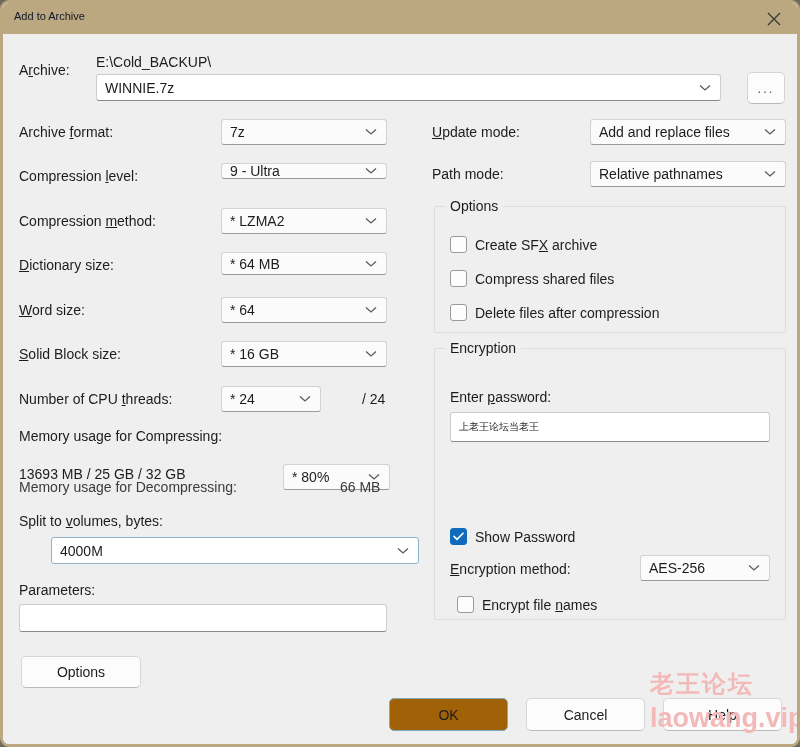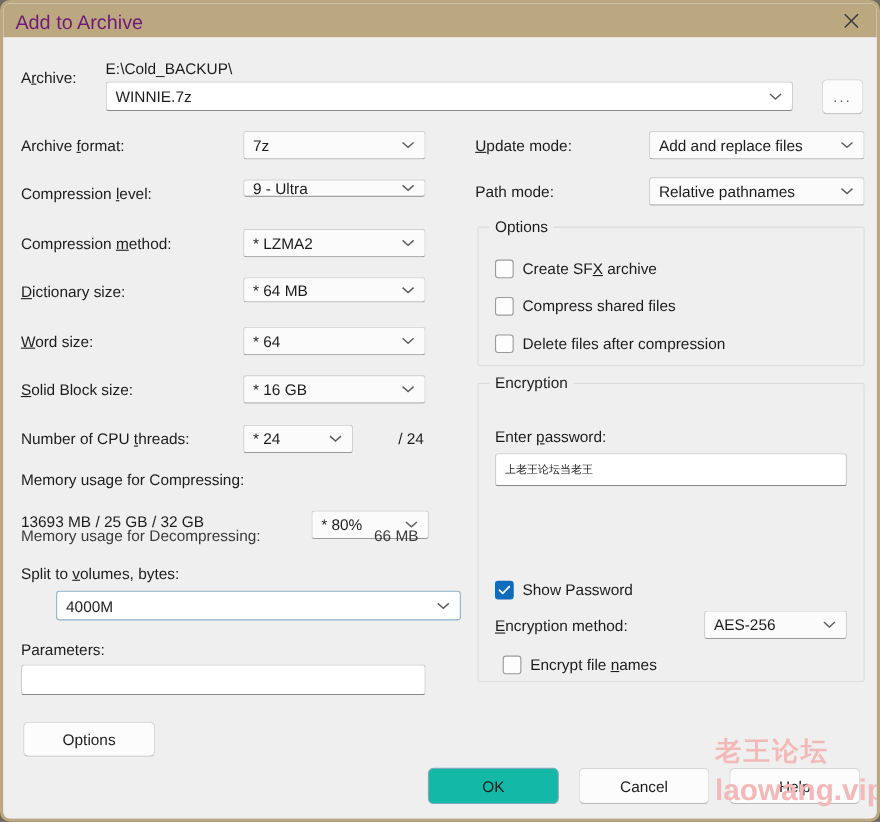--- a/index.html
+++ b/index.html
@@ -31,22 +31,22 @@
     position: absolute;
     left: 0; top: 0;
     width: 794px; height: 31px;
     background: #bba880;
     border-top-left-radius: 6px;
     border-top-right-radius: 6px;
   }
   .title-text {
     position: absolute;
     left: 11px; top: 7px;
-    font-size: 18px;
-    color: #701a75;
+    font-size: 11px;
+    color: #0f172a;
     white-space: nowrap;
   }
   .close-btn {
     position: absolute;
     right: 0; top: 0;
     width: 46px; height: 31px;
     border-top-right-radius: 6px;
     display: flex;
     align-items: center;
     justify-content: center;
@@ -153,20 +153,21 @@
     padding: 0 5px;
     font-size: 14px;
     color: #1c1c1c;
     white-space: nowrap;
   }
 
   
   .cbrow {
     position: absolute;
     display: flex;
+    align-items: center;
     cursor: pointer;
     white-space: nowrap;
   }
   .cbox {
     width: 17px; height: 17px;
     box-sizing: border-box;
     border: 1px solid #9a9a9a;
     border-radius: 3px;
     background: #fdfdfd;
     flex: 0 0 auto;
@@ -197,21 +198,21 @@
     font-size: 14px;
     color: #1c1c1c;
     display: flex;
     align-items: center;
     justify-content: center;
     cursor: pointer;
     font-family: "Liberation Sans", sans-serif;
   }
   .btn.default {
     border: 1px solid #7fa9bd;
-    background: #14b8a6;
+    background: #a16207;
   }
 
   
   .watermark {
     position: absolute;
     pointer-events: none;
     user-select: none;
     line-height: 1.0;
   }
   .wm-cn {

